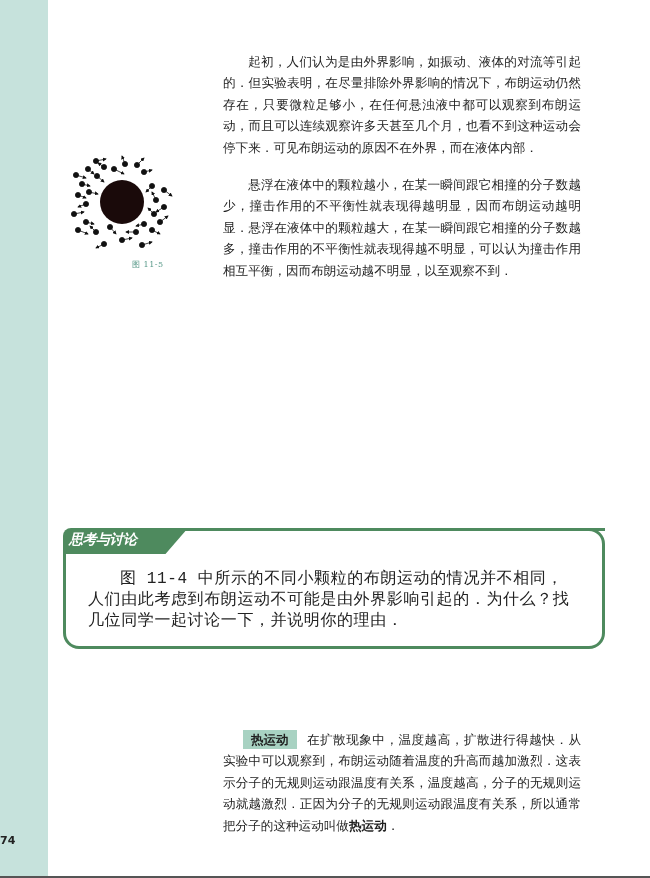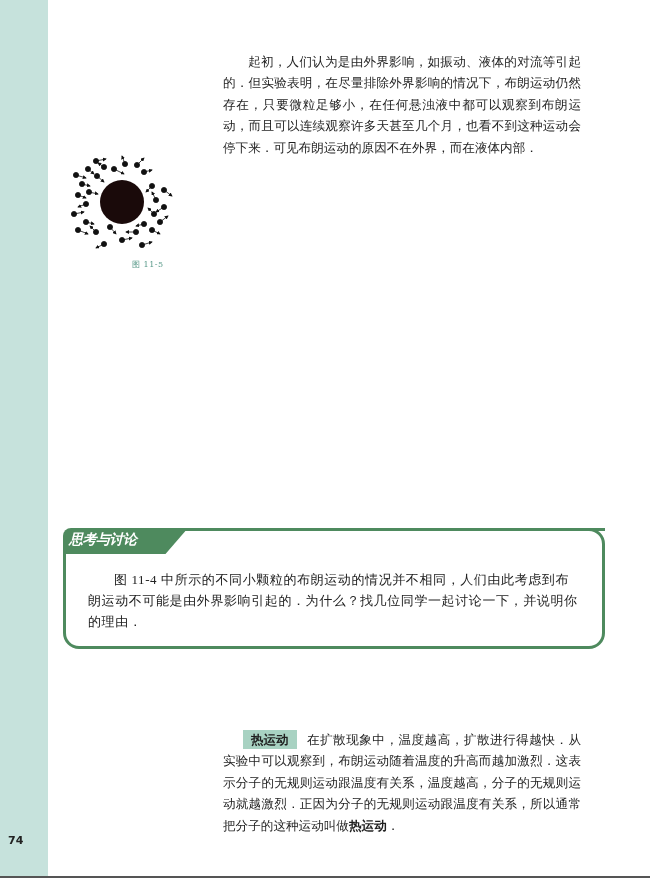--- a/index.html
+++ b/index.html
@@ -10,21 +10,21 @@
     color: #1e1e1e;
   }
   .margin-strip {
     position: absolute; left: 0; top: 0; width: 48px; height: 876px;
     background: #c6e2dc;
   }
   .bottom-line {
     position: absolute; left: 0; bottom: 0; width: 650px; height: 2px; background: #555;
   }
   .page-number {
-    position: absolute; left: 8px; top: 834px;
+    position: absolute; left: 0; top: 834px;
     font-family: "DejaVu Sans", "Liberation Sans", sans-serif;
     font-weight: bold; font-size: 11px; color: #222;
   }
   .figure {
     position: absolute; left: 64px; top: 152px; width: 120px; height: 120px;
   }
   .figure-caption {
     position: absolute; left: 104px; top: 259px;
     font-size: 8px; color: #5a9a8a; letter-spacing: 0.5px; margin-left: 28px;
   }
@@ -51,22 +51,22 @@
     position: absolute; left: 6px; top: 3px;
     font-family: "DejaVu Sans", "Liberation Sans", sans-serif;
     font-weight: bold; font-size: 14px; color: #ffffff; letter-spacing: -0.5px;
     font-style: italic;
   }
   .discussion-topline {
     position: absolute; left: 100px; top: -3px; right: -3px; height: 3px; background: #4e8a5e;
   }
   .discussion-body {
     position: absolute; left: 22px; top: 38px; width: 490px;
-    font-family: Liberation Serif, serif;
-    font-size: 13px; line-height: 21px; letter-spacing: 0.6px; color: #222;
+    font-family: Liberation Mono, monospace;
+    font-size: 16px; line-height: 21px; letter-spacing: 0.6px; color: #222;
   }
   .discussion-body p { margin: 0; text-indent: 2em; }
   #heat-text { top: 713px; left: 207px; width: 390px; }
   .tag {
     display: inline-block;
     background: #a8d2c2; padding: 0 8px;
     font-family: "DejaVu Sans", "Liberation Sans", sans-serif;
     font-weight: bold; font-size: 12.5px; color: #1e1e1e;
     margin-left: 20px; margin-right: 10px; line-height: 19px;
   }
@@ -150,20 +150,21 @@
         <line x1="58" y1="88" x2="68" y2="86" marker-end="url(#ah)"></line>
       <circle cx="78" cy="93" r="2.6"></circle>
         <line x1="78" y1="93" x2="88" y2="90" marker-end="url(#ah)"></line>
     </g>
   </svg>
 </div>
 <div class="figure-caption">图 11-5</div>
 
 <div class="body-text" id="main-text">
   <p>起初，人们认为是由外界影响，如振动、液体的对流等引起的．但实验表明，在尽量排除外界影响的情况下，布朗运动仍然存在，只要微粒足够小，在任何悬浊液中都可以观察到布朗运动，而且可以连续观察许多天甚至几个月，也看不到这种运动会停下来．可见布朗运动的原因不在外界，而在液体内部．</p>
+  <p>悬浮在液体中的颗粒越小，在某一瞬间跟它相撞的分子数越少，撞击作用的不平衡性就表现得越明显，因而布朗运动越明显．悬浮在液体中的颗粒越大，在某一瞬间跟它相撞的分子数越多，撞击作用的不平衡性就表现得越不明显，可以认为撞击作用相互平衡，因而布朗运动越不明显，以至观察不到．</p>
 </div>
 
 <div class="discussion">
   <div class="discussion-topline"></div>
   <div class="discussion-header">
     <span class="discussion-title">思考与讨论</span>
   </div>
   <div class="discussion-body">
     <p>图 11-4 中所示的不同小颗粒的布朗运动的情况并不相同，人们由此考虑到布朗运动不可能是由外界影响引起的．为什么？找几位同学一起讨论一下，并说明你的理由．</p>
   </div>

